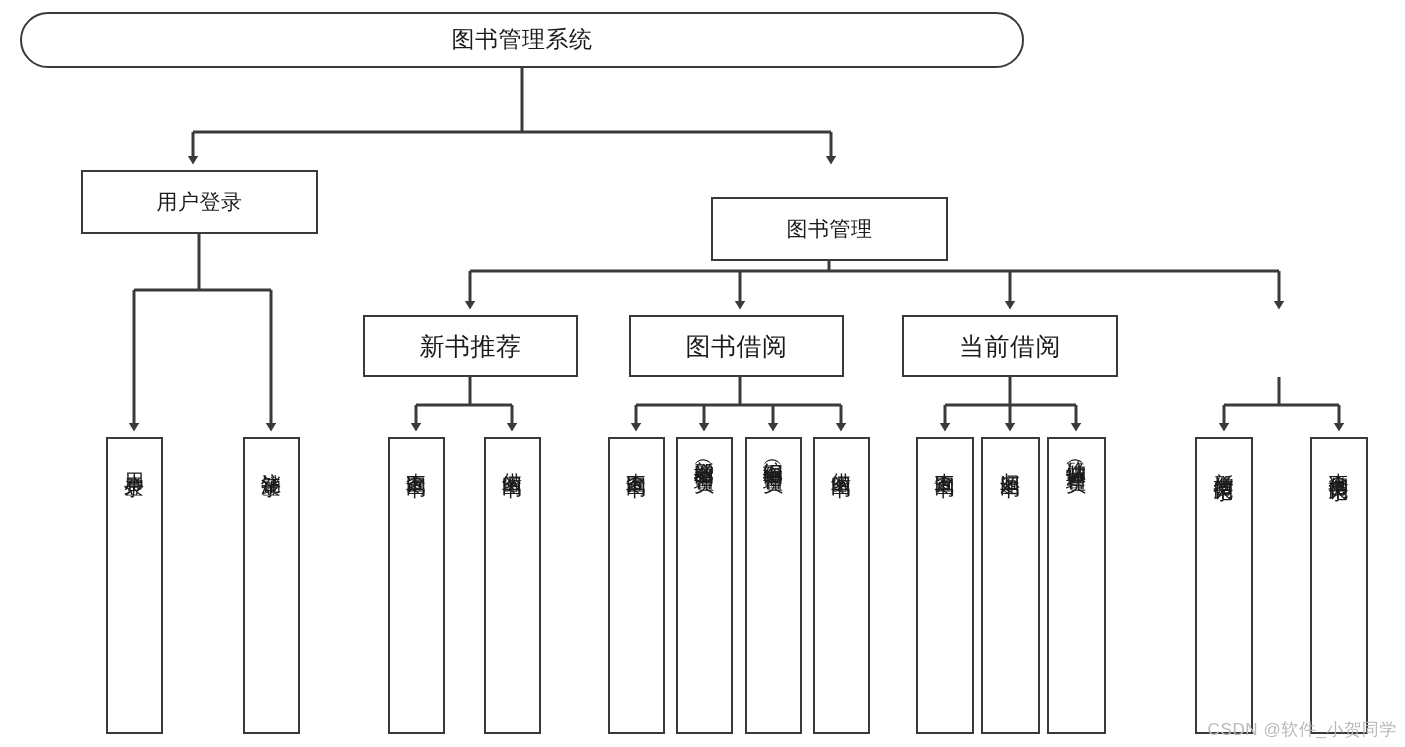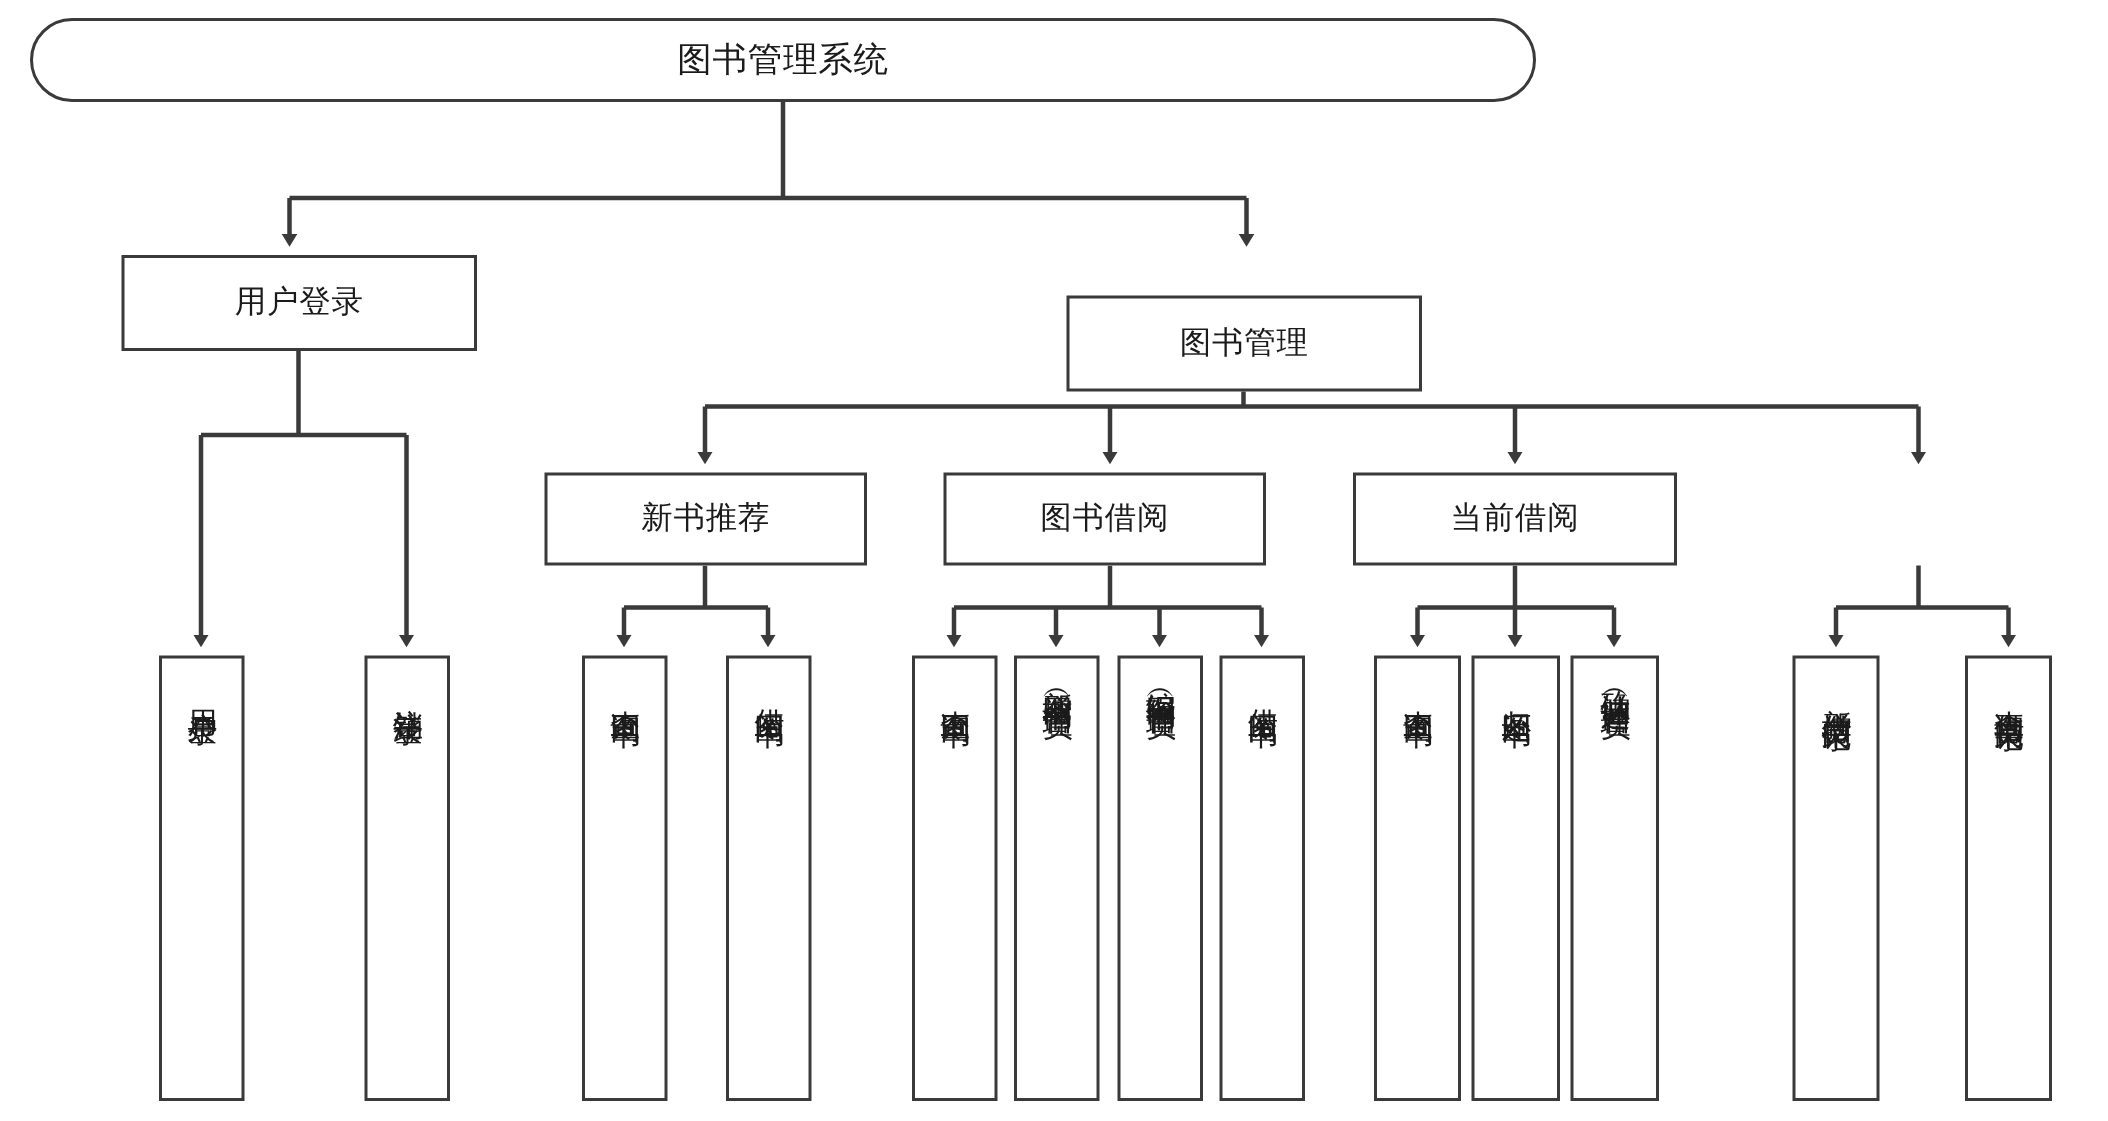--- a/index.html
+++ b/index.html
@@ -33,21 +33,21 @@
     display: flex;
     align-items: center;
     justify-content: center;
     color: #1b1b1b;
     text-align: center;
     line-height: 1.12;
     letter-spacing: 0.5px;
   }
   .node.root      { font-size: 23px; border-radius: 28px; }
   .node.level2    { font-size: 21px; }
-  .node.level3    { font-size: 21px; }
+  .node.level3    { font-size: 25px; }
   .node.leaf {
     font-size: 20px;
     writing-mode: vertical-rl;
     text-orientation: upright;
     align-items: center;
     justify-content: flex-start;
     padding-top: 18px;
     letter-spacing: 2px;
     line-height: 1.0;
   }
@@ -176,14 +176,15 @@
     <span>确认归还（管理员）</span>
   </div>
 
   <div class="node leaf" style="left:1195px; top:437px; width:58px; height:297px;">
     <span>新增借阅记录</span>
   </div>
   <div class="node leaf" style="left:1310px; top:437px; width:58px; height:297px;">
     <span>查询借阅记录</span>
   </div>
 
+  <div id="watermark">CSDN @软件_小贺同学</div>
 
 </div>
 
 </body></html>

